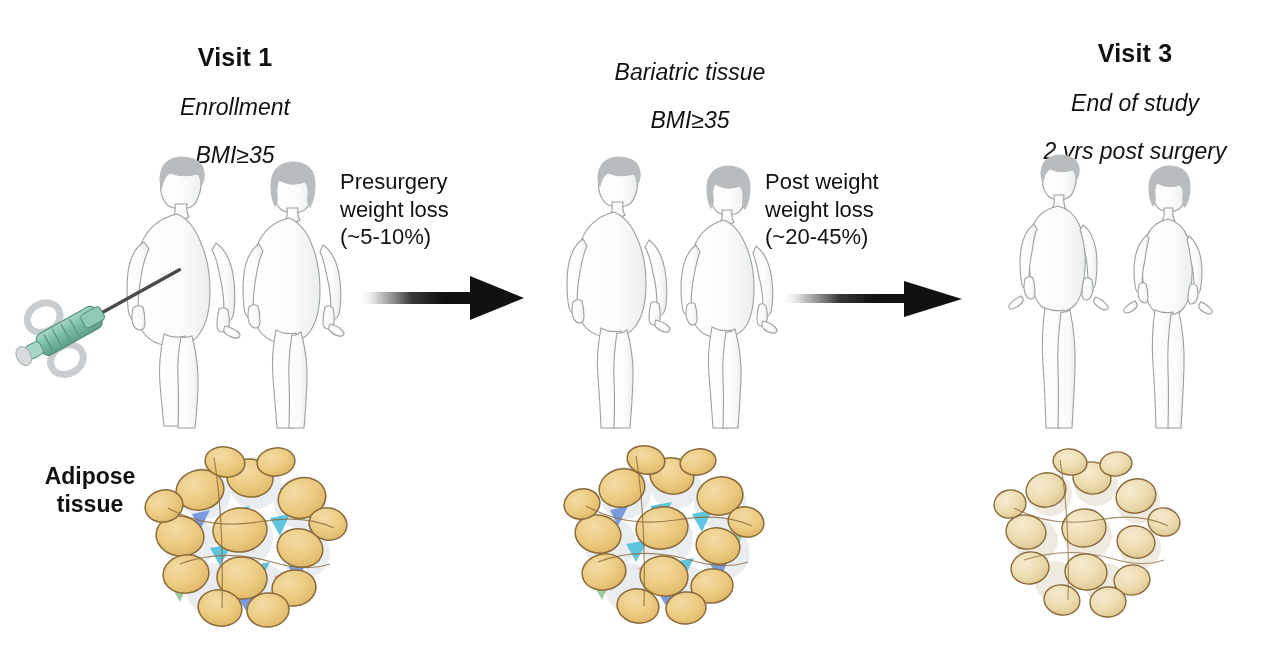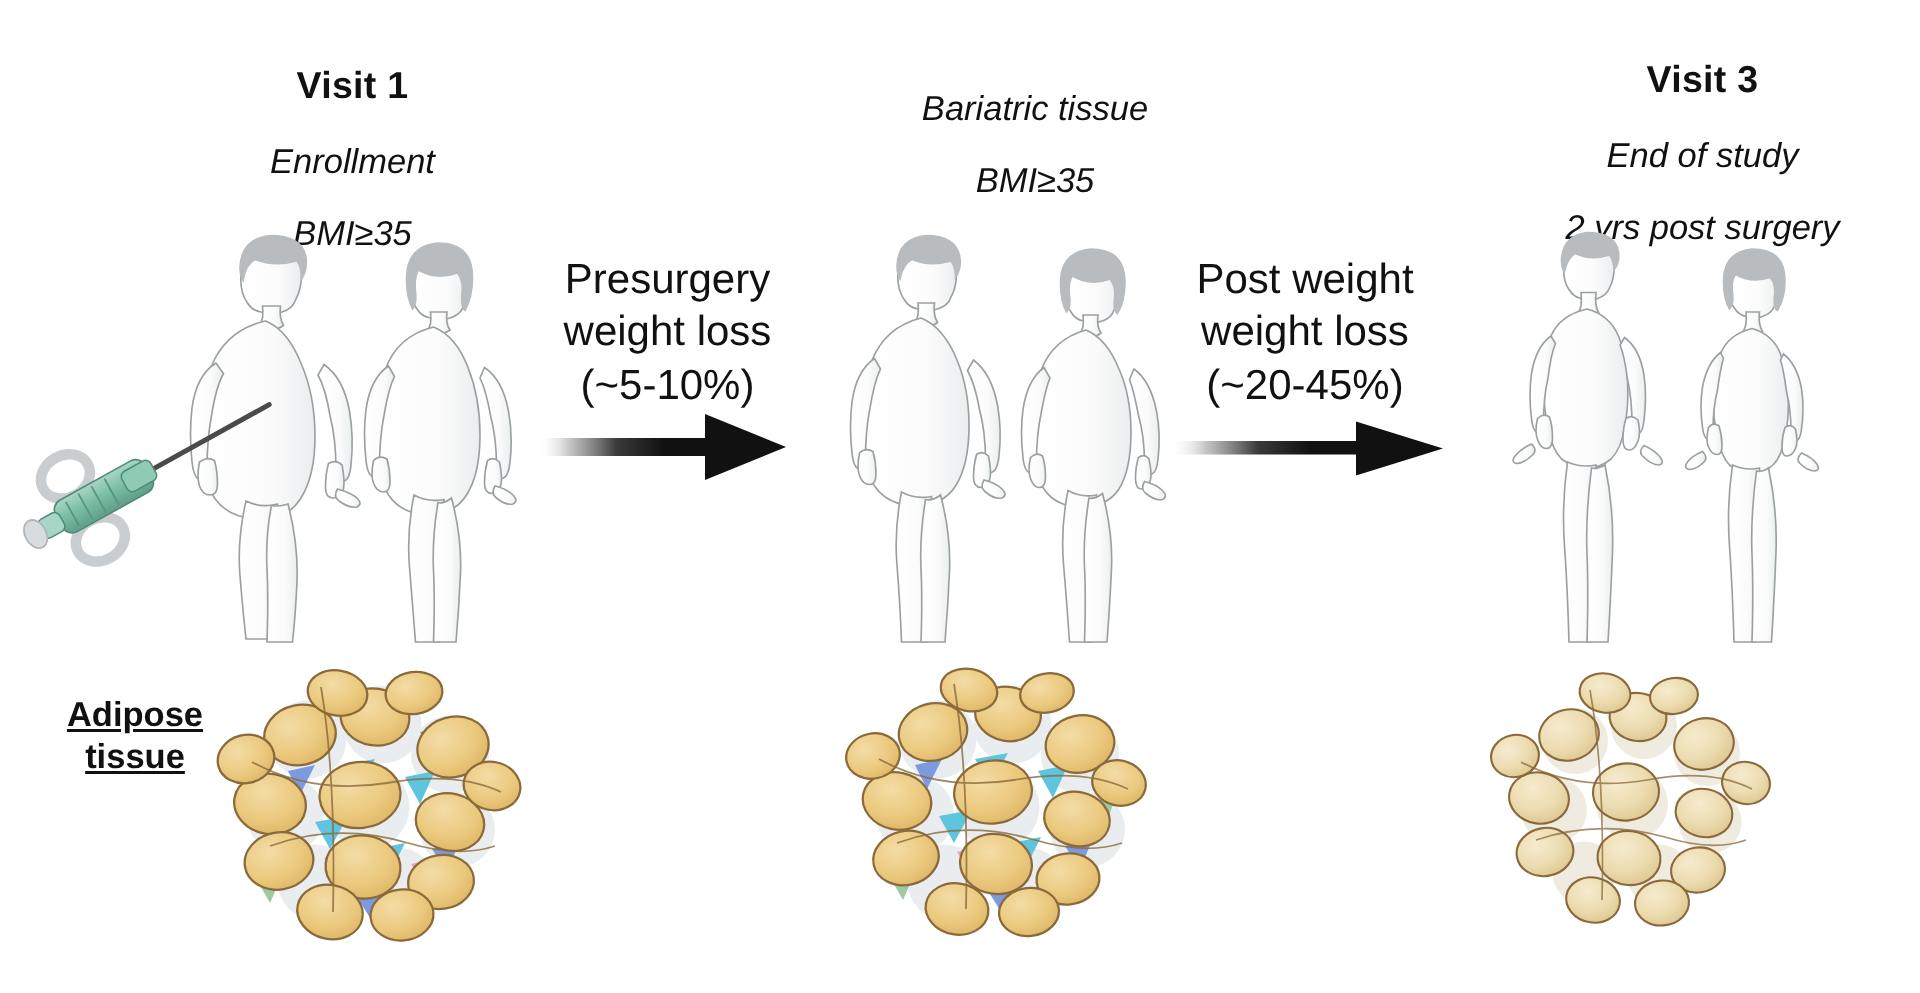--- a/index.html
+++ b/index.html
@@ -9,27 +9,27 @@
 
   
   .visit-head{position:absolute;text-align:center;width:300px;line-height:1.22;}
   .visit-title{font-size:25px;font-weight:bold;letter-spacing:.2px;}
   .visit-sub{font-size:23px;font-style:italic;font-weight:500;margin-top:20px;}
   #head1{left:85px;top:42px;}
   #head2{left:540px;top:38px;}
   #head3{left:985px;top:38px;}
 
   
-  .arrow-cap{position:absolute;text-align:center;width:210px;font-size:28px;line-height:1.26;}
+  .arrow-cap{position:absolute;width:210px;font-size:22px;line-height:1.26;}
   #cap1{left:340px;top:168px;}
   #cap2{left:765px;top:168px;}
 
   
   #adipose-label{position:absolute;left:20px;top:462px;width:140px;text-align:center;
-      font-size:23px;font-weight:bold;line-height:1.22;text-decoration:underline;}
+      font-size:23px;font-weight:bold;line-height:1.22;}
 
   
   .fig{position:absolute;}
   #grp1{left:120px;top:138px;}
   #grp2{left:555px;top:138px;}
   #grp3{left:1000px;top:138px;}
   #arrow1{left:358px;top:272px;}
   #arrow2{left:780px;top:280px;}
   #tis1{left:150px;top:448px;}
   #tis2{left:570px;top:448px;}

